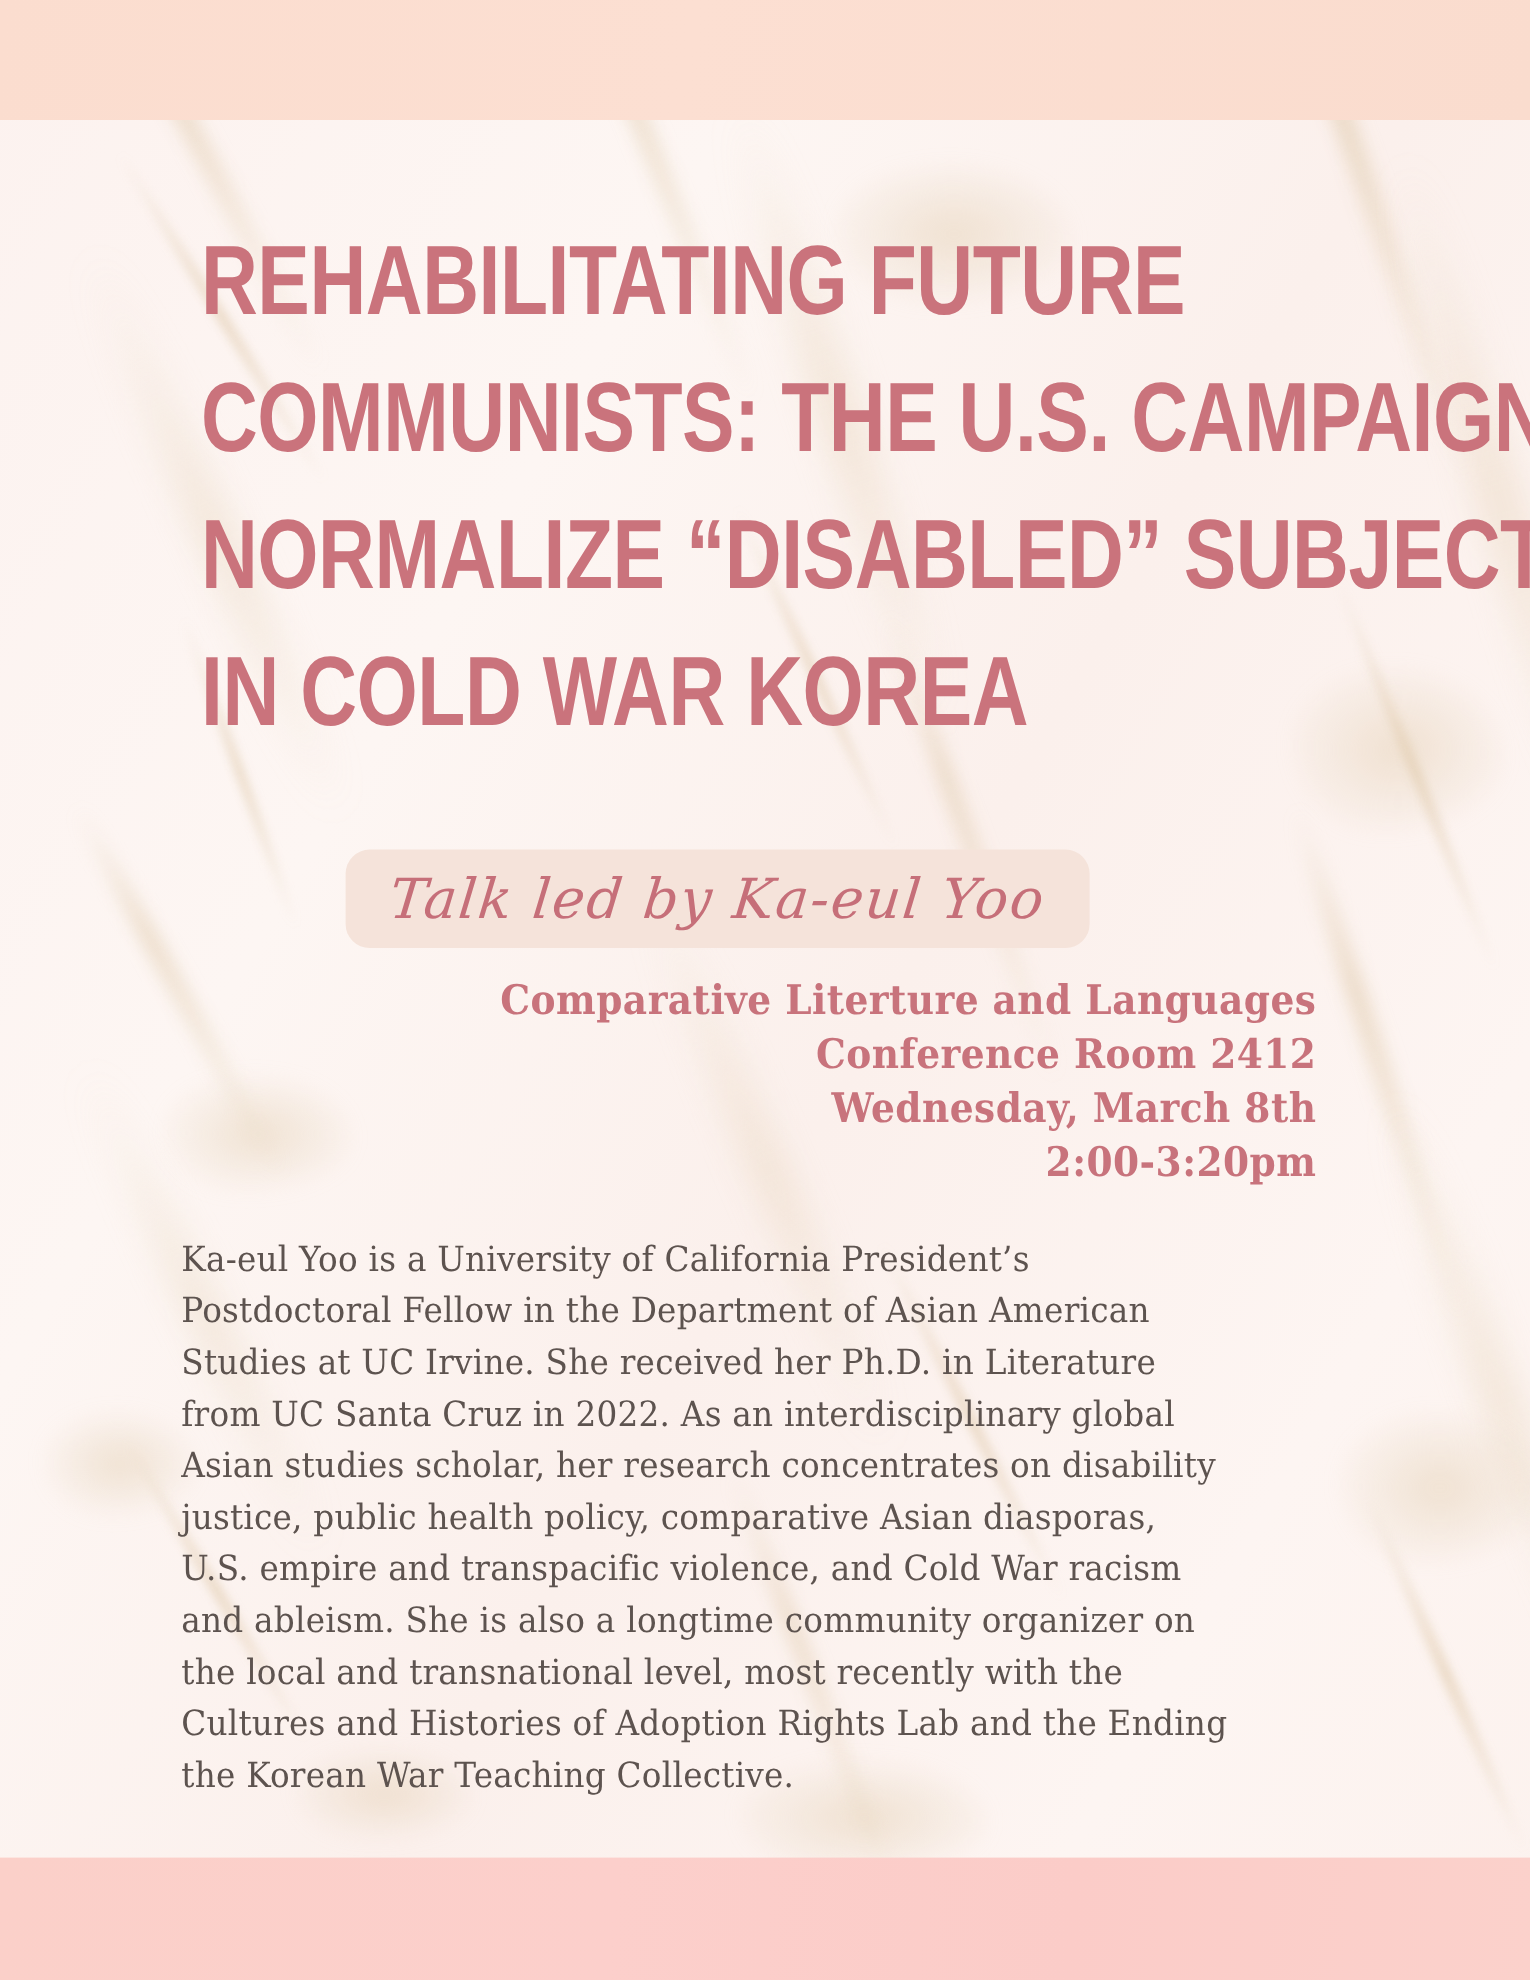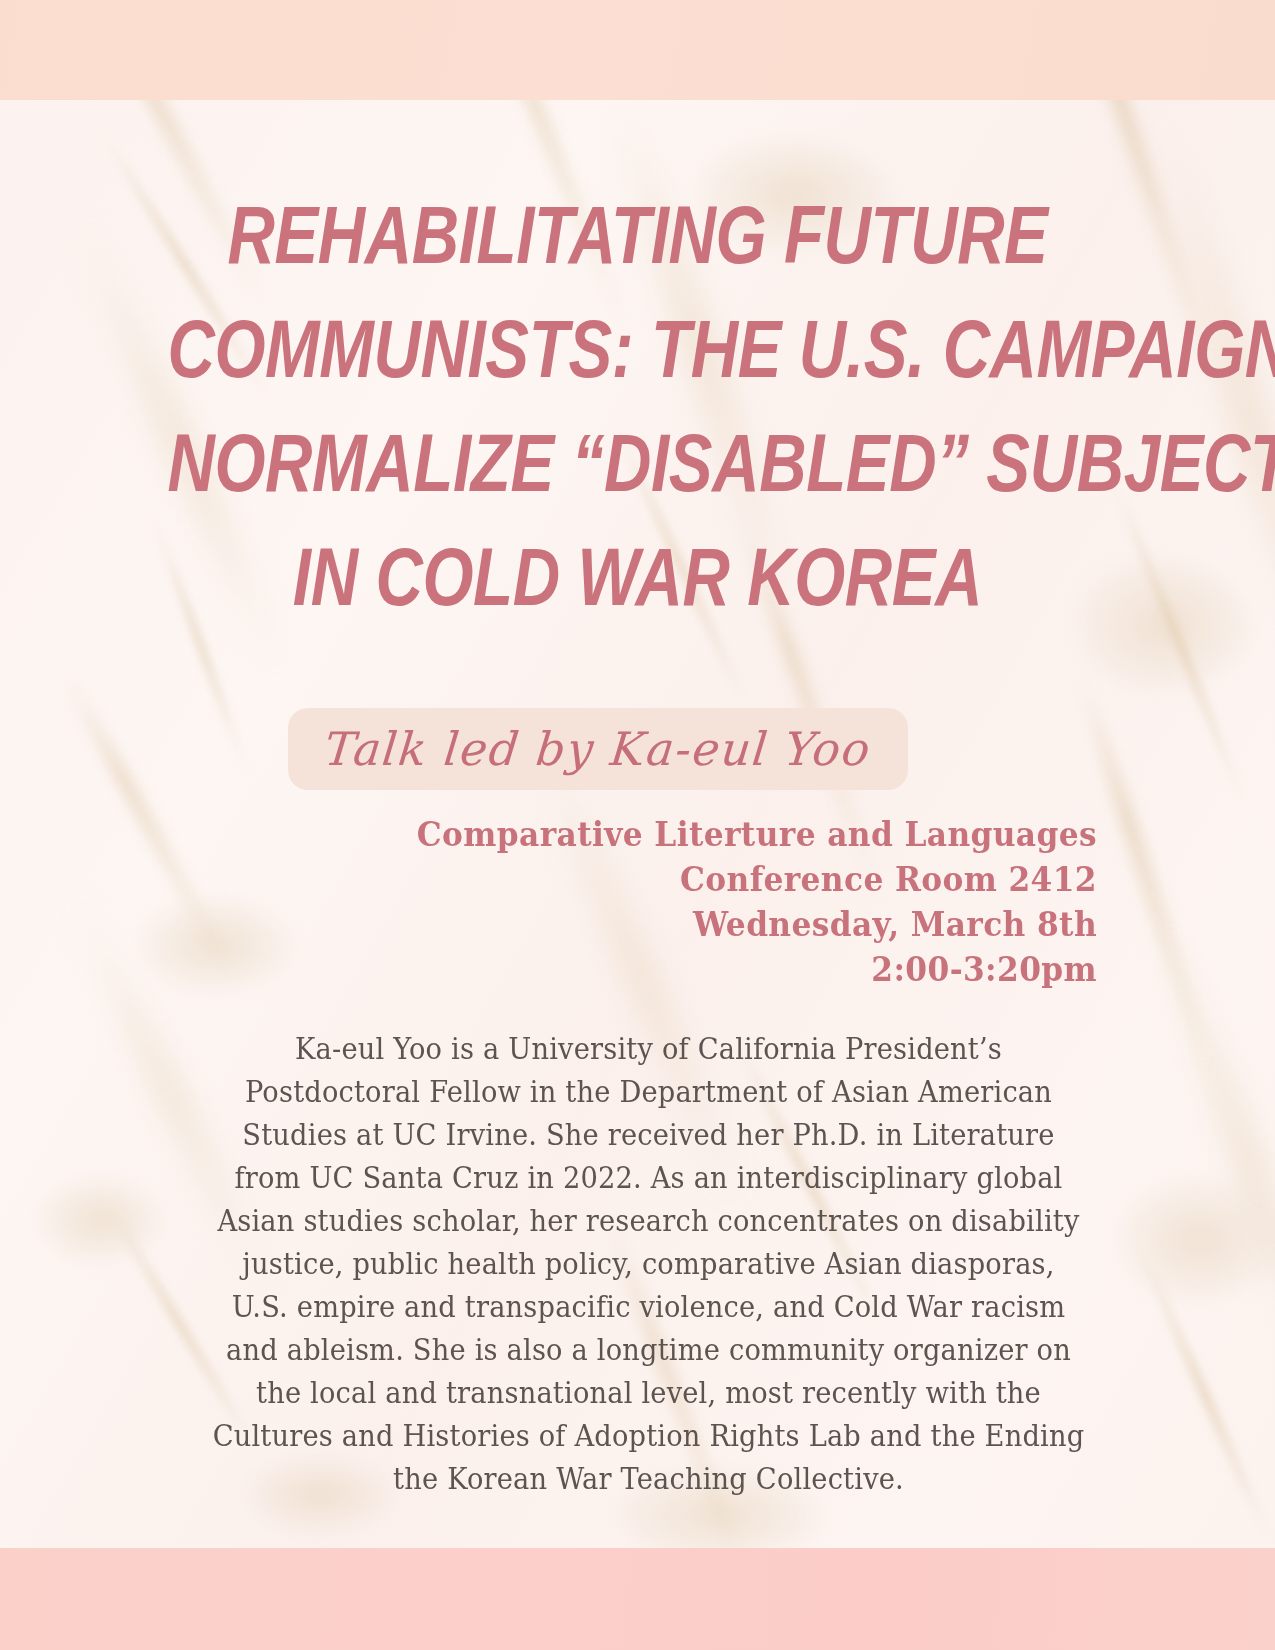--- a/index.html
+++ b/index.html
@@ -78,22 +78,20 @@
     width: 1275px;
     height: 1650px;
     z-index: 10;
   }
 
   .title-block {
     position: absolute;
     left: 50px;
     top: 178px;
     width: 1175px;
-    text-align: center;
-    font-style: italic;
   }
   .title-line {
     font-family: "Liberation Sans Narrow", "Liberation Sans", sans-serif;
     font-weight: 700;
     font-size: 82px;
     line-height: 114px;
     letter-spacing: -0.5px;
     color: #CA737C;
     text-transform: uppercase;
     transform: scaleX(0.80);
@@ -139,24 +137,24 @@
     line-height: 45px;
     color: #C8737C;
     letter-spacing: 0.4px;
     transform: scaleX(0.92);
     transform-origin: center center;
     white-space: nowrap;
   }
 
   .bio-block {
     position: absolute;
-    left: 131px;
+    left: 120px;
     top: 1028px;
     width: 1035px;
-    text-align: center;
+    text-align: left;
   }
   .bio-line {
     font-family: "DejaVu Serif", serif;
     font-weight: 400;
     font-size: 29px;
     line-height: 43px;
     color: #5D534F;
     letter-spacing: 0.2px;
     transform: scaleX(0.94);
     transform-origin: center center;

